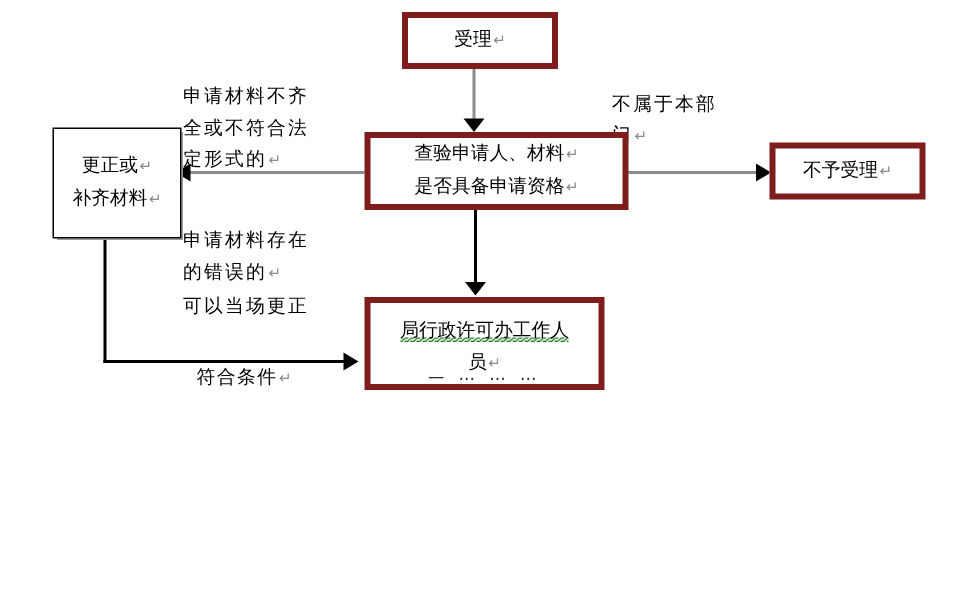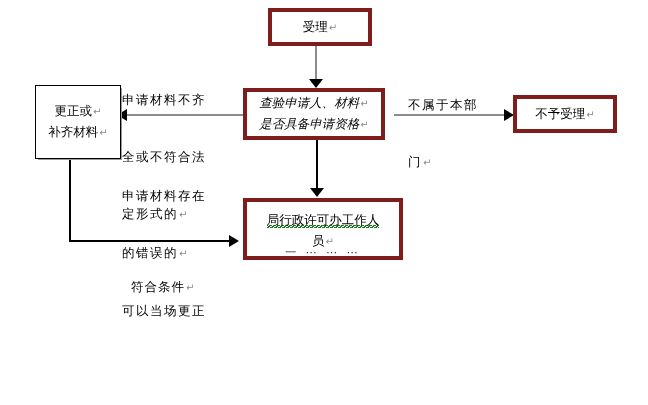--- a/index.html
+++ b/index.html
@@ -39,21 +39,21 @@
     justify-content: center;
     align-items: center;
     overflow: hidden;
   }
   .node .ln {
     white-space: nowrap;
   }
 
   
   #node-accept     { left: 268px; top: 8px;   width: 104px; height: 38px; }
-  #node-verify     { left: 243px; top: 88px;  width: 142px; height: 52px; font-style: italic; }
+  #node-verify     { left: 243px; top: 88px;  width: 176px; height: 52px; }
   #node-correct    { left: 35px;  top: 85px;  width: 86px;  height: 74px;
                      border: 1.5px solid #000000;
                      box-shadow: 2px 2px 0 -1px #9a9a9a; }
   #node-reject     { left: 513px; top: 95px;  width: 104px; height: 38px; align-items: center; }
   #node-staff      { left: 243px; top: 198px; width: 160px; height: 62px;
                      justify-content: flex-start; padding-top: 7px; }
 
   #node-verify .ln { font-size: 12.5px; letter-spacing: 0px; }
   #node-correct .ln { font-size: 12.5px; }
   #node-staff .ln  { font-size: 12.5px; line-height: 21px; }
@@ -95,21 +95,21 @@
 
   
   .label {
     position: absolute;
     font-size: 12.5px;
     line-height: 21px;
     color: #000000;
     white-space: nowrap;
     z-index: 3;
   }
-  .label .ln { display: block; margin-top: 36px; }
+  .label .ln { display: block; }
 
   #label-incomplete { left: 122px; top: 53px;  letter-spacing: 1.5px; }
   #label-onsite     { left: 122px; top: 149px; letter-spacing: 1.5px; }
   #label-notdept    { left: 408px; top: 58px;  letter-spacing: 1.5px; }
   #label-qualified  { left: 131px; top: 240px; letter-spacing: 1px; }
 
   
   .conn { position: absolute; z-index: 2; }
 
   

